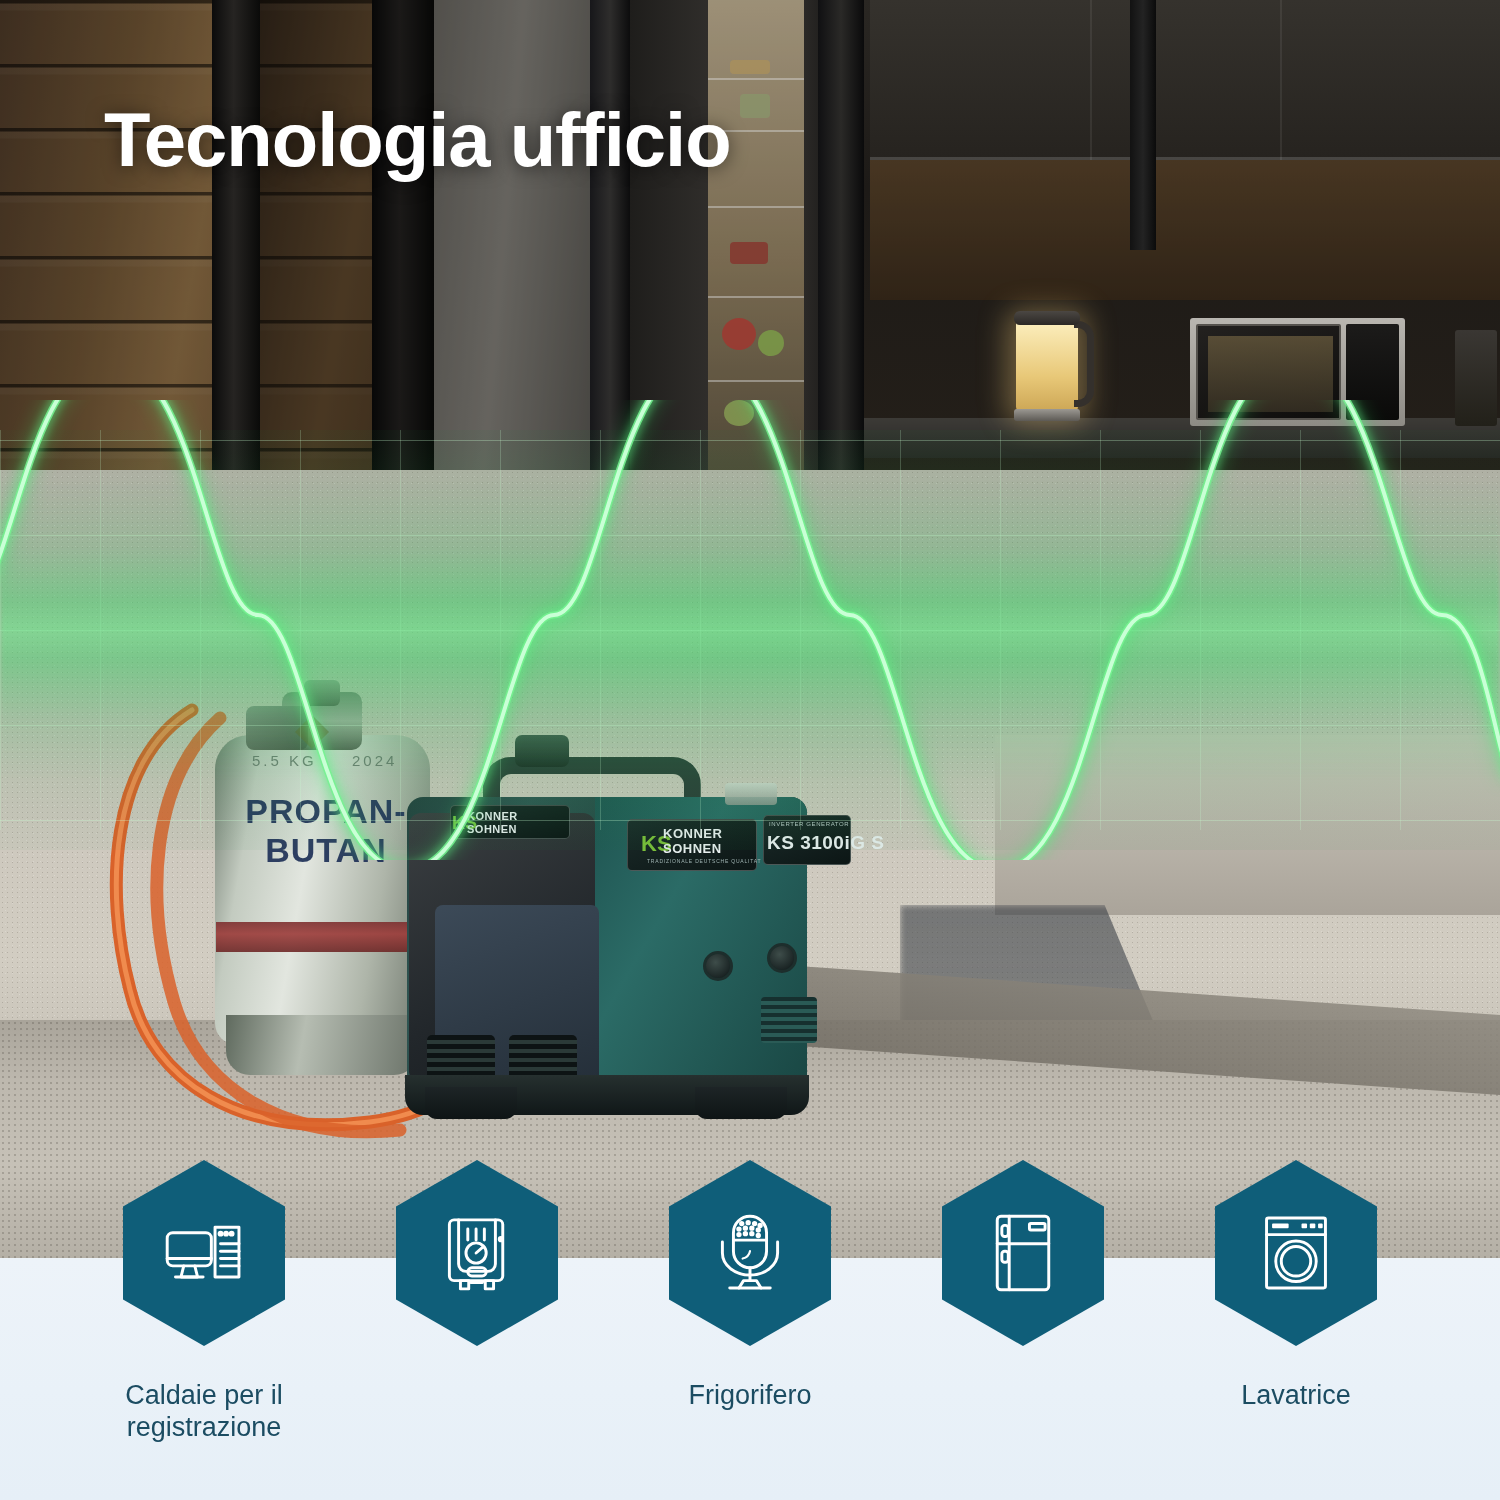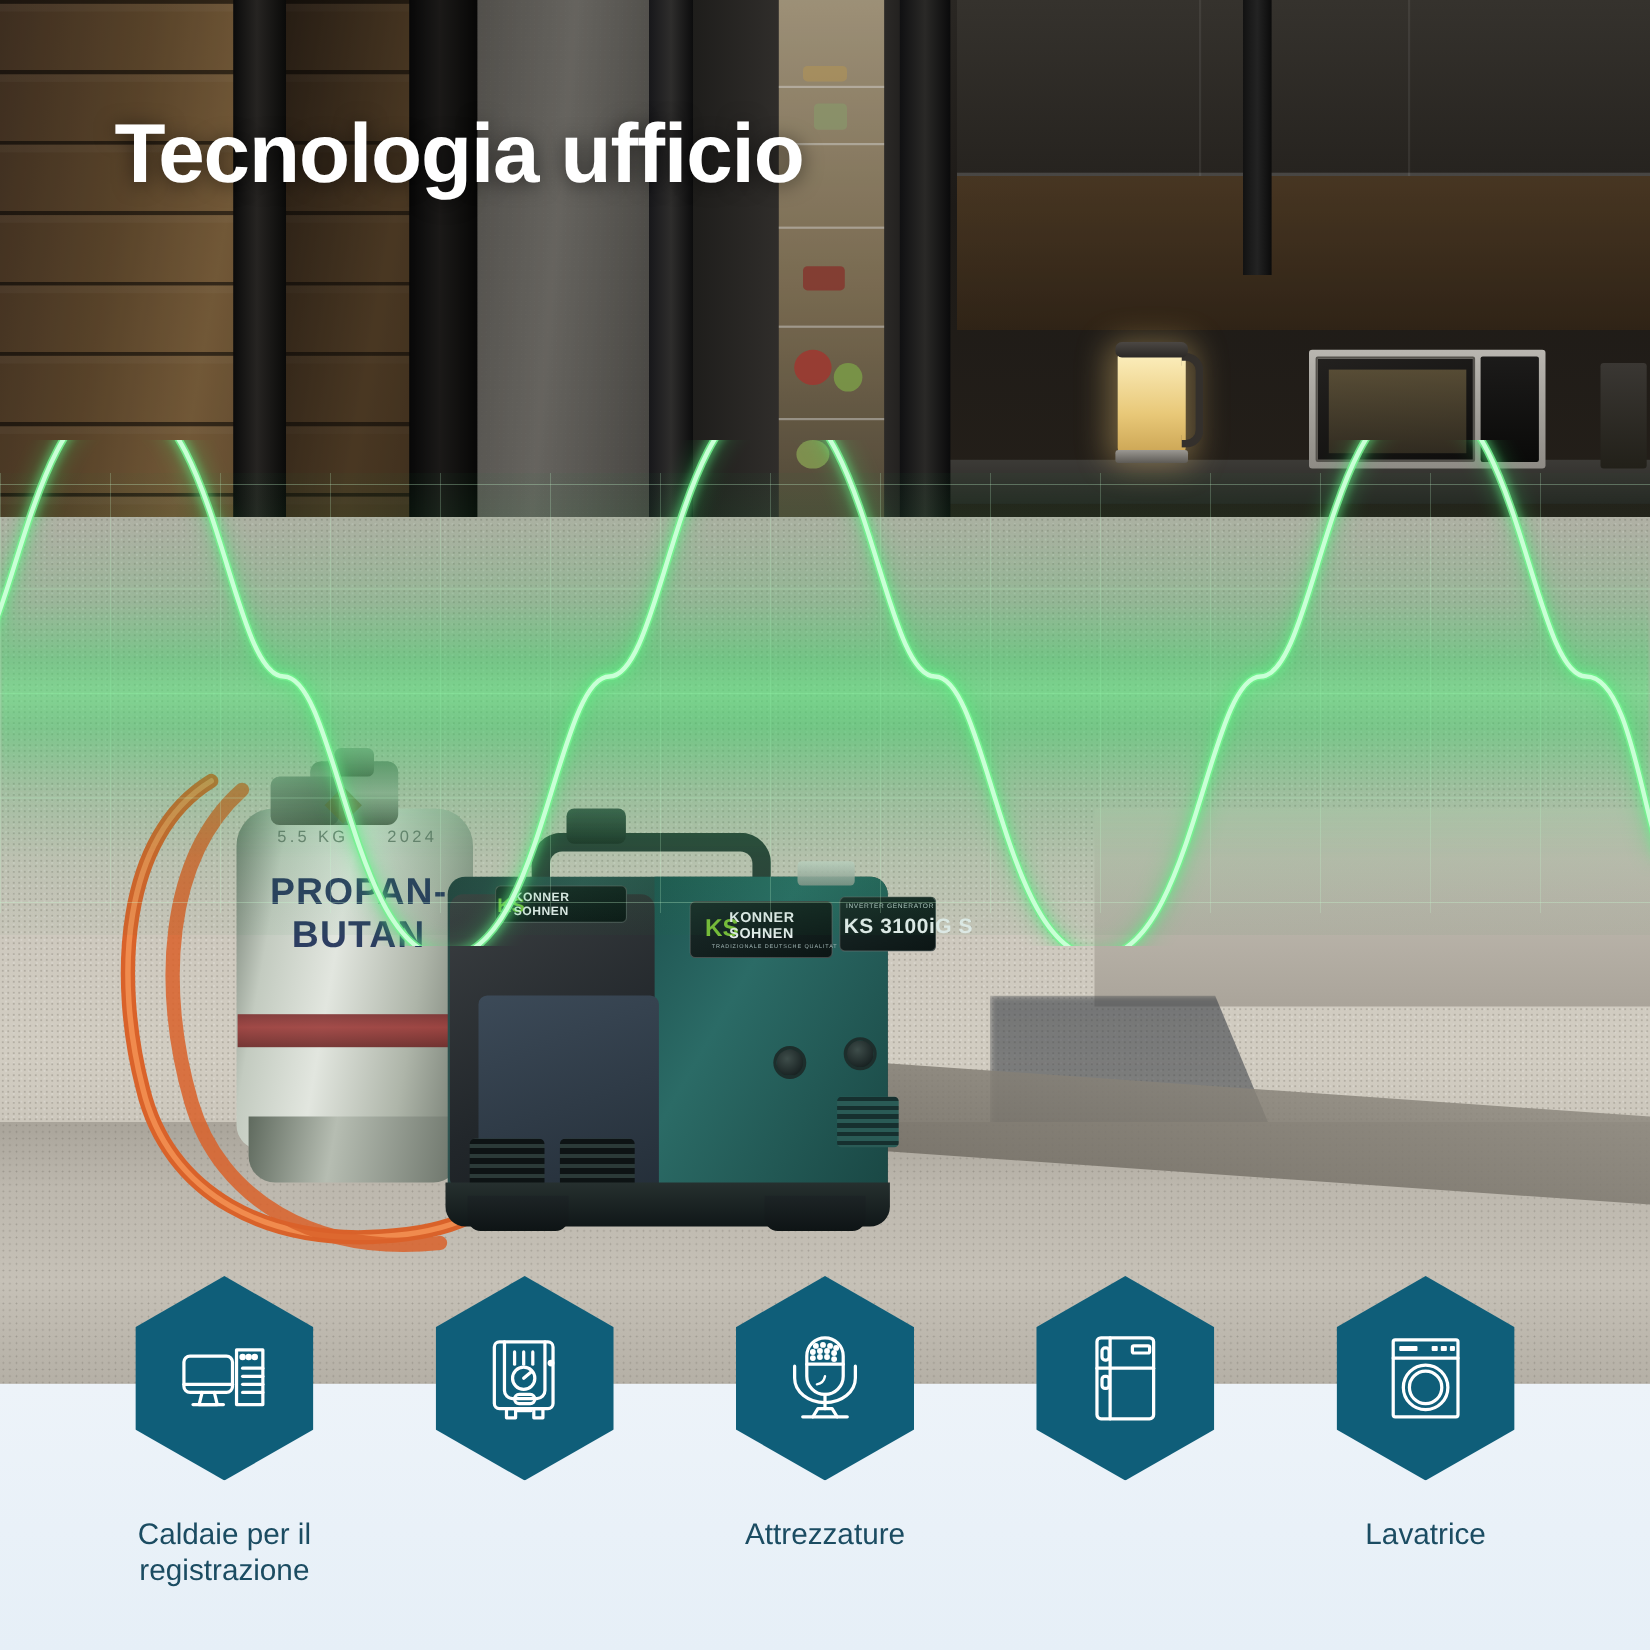--- a/index.html
+++ b/index.html
@@ -470,20 +470,20 @@
       </div>
     </div>
   </div>
 
   <div class="labels">
     <div class="labelcell">
       <div>Caldaie per il</div>
       <div>registrazione</div>
     </div>
     <div class="labelcell">
-      <div>Attrezzature</div>
+      <div>Frigorifero</div>
     </div>
     <div class="labelcell">
       <div>Lavatrice</div>
     </div>
   </div>
 
 </div>
 
 </body></html>

